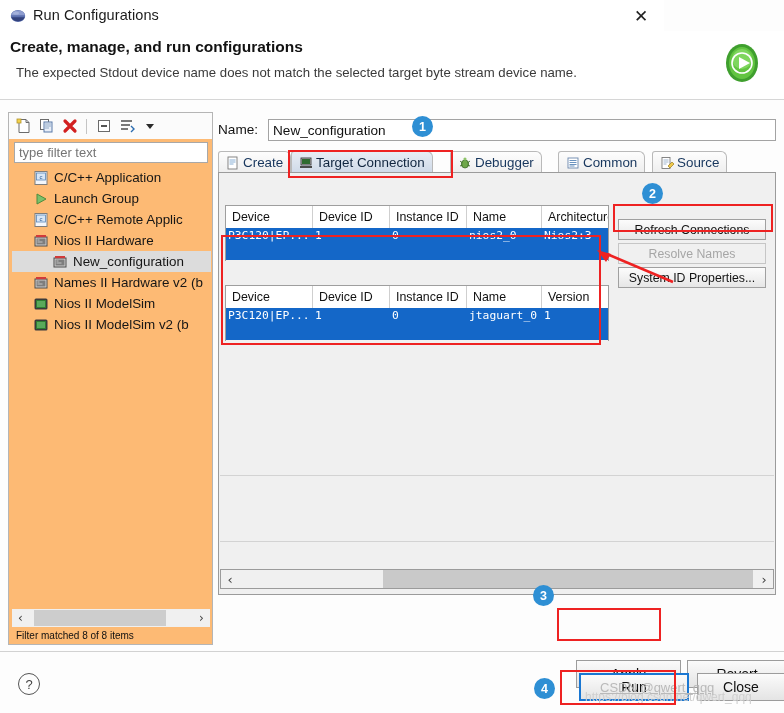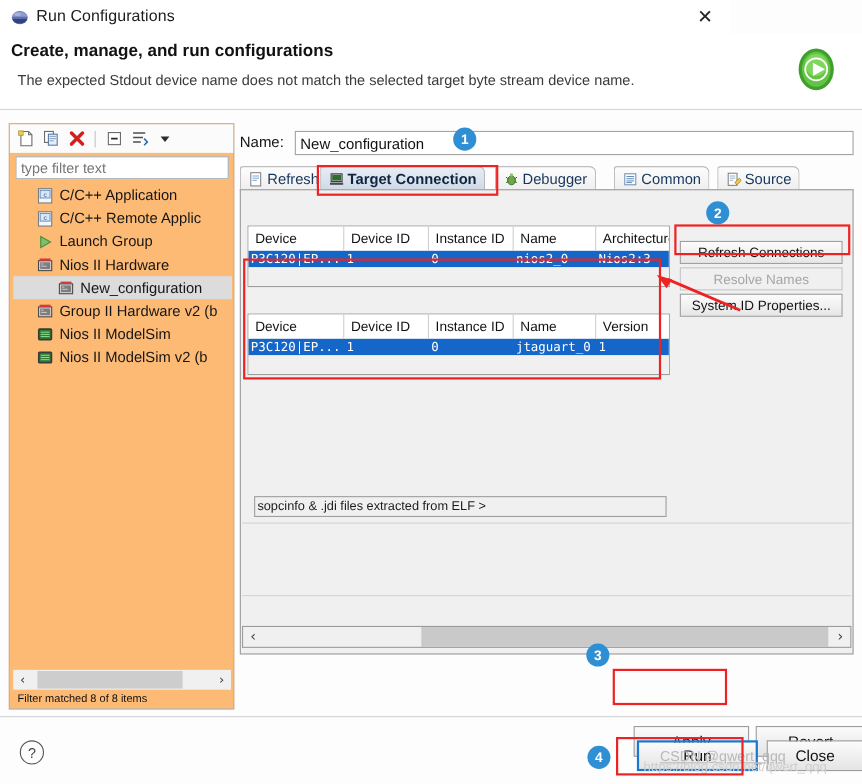--- a/index.html
+++ b/index.html
@@ -124,41 +124,41 @@
     position: absolute; top: 1px; height: 22px;
     display: flex; align-items: center; gap: 3px;
     font-size: 13.4px; color: #17365d; white-space: nowrap;
     padding: 0 7px;
     border: 1px solid #b9b9b9; border-bottom: none;
     border-radius: 3px 6px 0 0;
     background: linear-gradient(#fdfdfd, #eeeeee);
   }
   .tab.active {
     background: linear-gradient(#e8edf4, #ced9e8);
-    color: #10253f; font-weight: bold;
+    color: #10253f; font-weight: normal;
   }
   .tab .tabico { width: 14px; height: 14px; }
 
   .tabbody {
     position: absolute; left: 0; top: 60px; width: 558px; height: 423px;
     background: #f0f0f0; border: 1px solid #9b9b9b;
   }
 
   .tbl {
     position: absolute; background: #fff; border: 1px solid #9e9e9e;
     font-family: "DejaVu Sans Mono", monospace;
   }
   .tbl .thead { display: flex; height: 22px; background: #ffffff; }
   .tbl .th {
     font-family: "Liberation Sans", sans-serif;
     font-size: 12.4px; color: #111; display: flex; align-items: center;
     padding-left: 6px; border-right: 1px solid #cfcfcf; height: 22px;
     white-space: nowrap; overflow: hidden;
   }
-  .tbl .trow { display: flex; height: 15px; }
+  .tbl .trow { display: flex; height: 32px; }
   .tbl .trow.sel { background: #1467c8; color: #ffffff; }
   .tbl .td {
     font-size: 11.3px; display: flex; align-items: center;
     padding-left: 2px; white-space: nowrap; overflow: hidden;
     height: 15px;
   }
 
   .sidebtn {
     position: absolute; height: 21px; width: 148px;
     background: linear-gradient(#fcfcfc, #e6e6e6);
@@ -318,34 +318,34 @@
               <rect x="2" y="1.5" width="12" height="13" fill="#f3f6fb" stroke="#7d7d7d" stroke-width="1"></rect>
               <rect x="3.5" y="3" width="9" height="7" fill="#d8e6f6" stroke="#5a87b8" stroke-width=".8"></rect>
               <text x="8" y="9" font-size="6" fill="#2b5c96" text-anchor="middle" font-family="Liberation Sans">c</text>
             </svg>
         </span>
         <span>C/C++ Application</span>
       </div>
       <div class="tnode">
         <span class="ticon">
           <svg width="16" height="16" viewBox="0 0 16 16">
+              <polygon points="4,3 13,8 4,13" fill="#7cc06a" stroke="#4f8b3e" stroke-width="1"></polygon>
+            </svg>
+        </span>
+        <span>Launch Group</span>
+      </div>
+      <div class="tnode">
+        <span class="ticon">
+          <svg width="16" height="16" viewBox="0 0 16 16">
               <rect x="2" y="1.5" width="12" height="13" fill="#f3f6fb" stroke="#7d7d7d" stroke-width="1"></rect>
               <rect x="3.5" y="3" width="9" height="7" fill="#d8e6f6" stroke="#5a87b8" stroke-width=".8"></rect>
               <text x="8" y="9" font-size="6" fill="#2b5c96" text-anchor="middle" font-family="Liberation Sans">c</text>
             </svg>
         </span>
         <span>C/C++ Remote Applic</span>
-      </div>
-      <div class="tnode">
-        <span class="ticon">
-          <svg width="16" height="16" viewBox="0 0 16 16">
-              <polygon points="4,3 13,8 4,13" fill="#7cc06a" stroke="#4f8b3e" stroke-width="1"></polygon>
-            </svg>
-        </span>
-        <span>Launch Group</span>
       </div>
       <div class="tnode">
         <span class="ticon">
           <svg width="16" height="16" viewBox="0 0 16 16">
               <rect x="2" y="4" width="12" height="9" fill="#cfcfcf" stroke="#4c4c4c" stroke-width="1"></rect>
               <rect x="3.5" y="5.5" width="9" height="6" fill="#7d7d7d"></rect>
               <rect x="3" y="2" width="10" height="2.2" fill="#d03b3b"></rect>
               <path d="M4.5 7h2M4.5 9h5" stroke="#d6d6d6" stroke-width=".8"></path>
             </svg>
         </span>
@@ -364,21 +364,21 @@
       </div>
       <div class="tnode">
         <span class="ticon">
           <svg width="16" height="16" viewBox="0 0 16 16">
               <rect x="2" y="4" width="12" height="9" fill="#cfcfcf" stroke="#4c4c4c" stroke-width="1"></rect>
               <rect x="3.5" y="5.5" width="9" height="6" fill="#7d7d7d"></rect>
               <rect x="3" y="2" width="10" height="2.2" fill="#d03b3b"></rect>
               <path d="M4.5 7h2M4.5 9h5" stroke="#d6d6d6" stroke-width=".8"></path>
             </svg>
         </span>
-        <span>Group II Hardware v2 (b</span>
+        <span>Names II Hardware v2 (b</span>
       </div>
       <div class="tnode">
         <span class="ticon">
           <svg width="16" height="16" viewBox="0 0 16 16">
               <rect x="1.5" y="2.5" width="13" height="11" rx="1.5" fill="#3a3a3a"></rect>
               <rect x="3" y="4" width="10" height="8" fill="#2e7d32"></rect>
               <path d="M4 6h8M4 8h8M4 10h8" stroke="#8ee08e" stroke-width=".9"></path>
             </svg>
         </span>
         <span>Nios II ModelSim</span>
@@ -412,21 +412,21 @@
     </div>
 
     <div class="tabstrip">
       <div class="tab" style="left:0px;">
         <span class="tabico">
           <svg width="14" height="14" viewBox="0 0 14 14">
               <rect x="2" y="1" width="9" height="12" fill="#fff" stroke="#7a7a7a" stroke-width=".9"></rect>
               <path d="M3.5 4h6M3.5 6h6M3.5 8h4" stroke="#7aa6d0" stroke-width=".9"></path>
             </svg>
         </span>
-        <span>Refresh</span>
+        <span>Create</span>
       </div>
       <div class="tab active" style="left:73px;">
         <span class="tabico">
           <svg width="14" height="14" viewBox="0 0 14 14">
               <rect x="2" y="2" width="10" height="7" fill="#b9b9b9" stroke="#3b3b3b" stroke-width=".9"></rect>
               <rect x="3" y="3" width="8" height="5" fill="#2f6b2f"></rect>
               <rect x="1" y="10" width="12" height="2" fill="#4a4a4a"></rect>
             </svg>
         </span>
         <span>Target Connection</span>
@@ -497,21 +497,20 @@
           <div class="td" style="width:75px;">jtaguart_0</div>
           <div class="td" style="width:66px;">1</div>
         </div>
         <div style="height:17px; background:#f0f0f0;"></div>
       </div>
 
       <div class="sidebtn" style="left:399px; top:46px;">Refresh Connections</div>
       <div class="sidebtn disabled" style="left:399px; top:70px;">Resolve Names</div>
       <div class="sidebtn" style="left:399px; top:94px;">System ID Properties...</div>
 
-      <div class="elf-field">sopcinfo &amp; .jdi files extracted from ELF &gt;</div>
 
       <div class="subpane" style="left:1px; top:302px; width:554px; height:66px;"></div>
       <div class="subpane" style="left:1px; top:368px; width:554px; height:28px;"></div>
       <div class="clip-text">em</div>
 
       <div class="body-hscroll">
         <div class="arr">‹</div>
         <div class="thumb"></div>
         <div class="arr" style="position:absolute;right:0;">›</div>
       </div>

